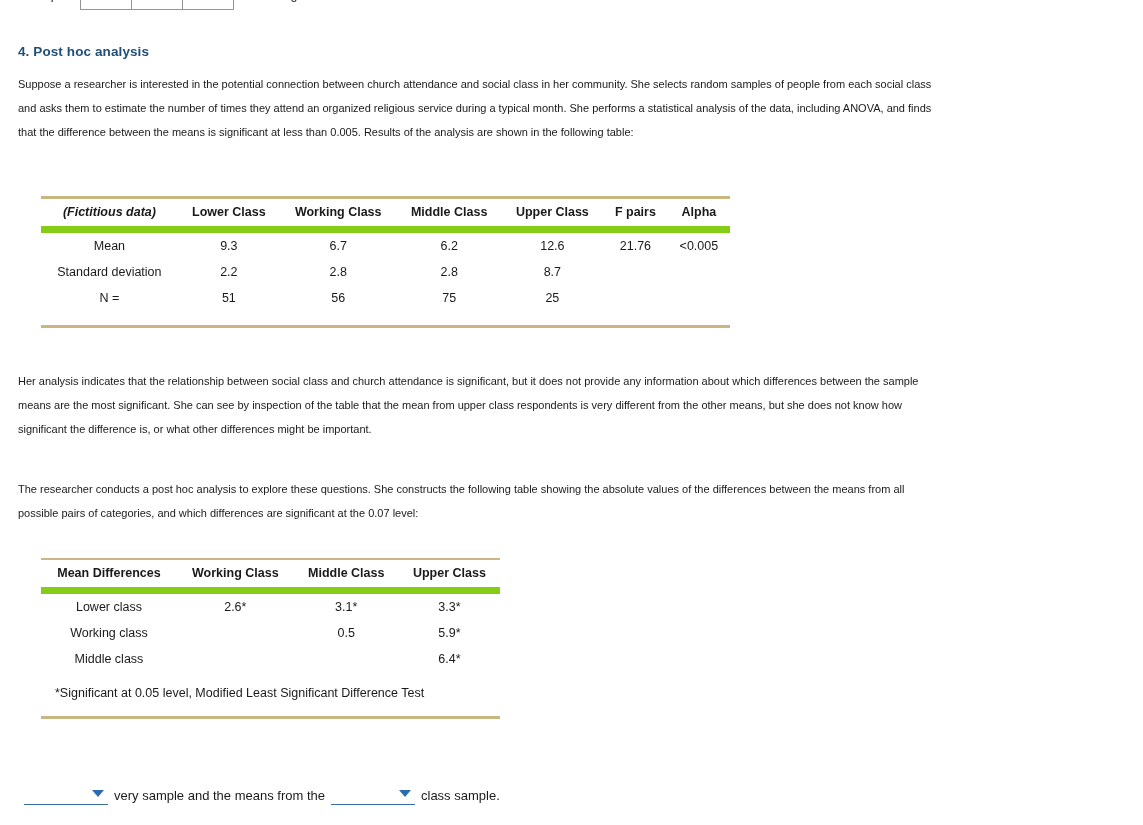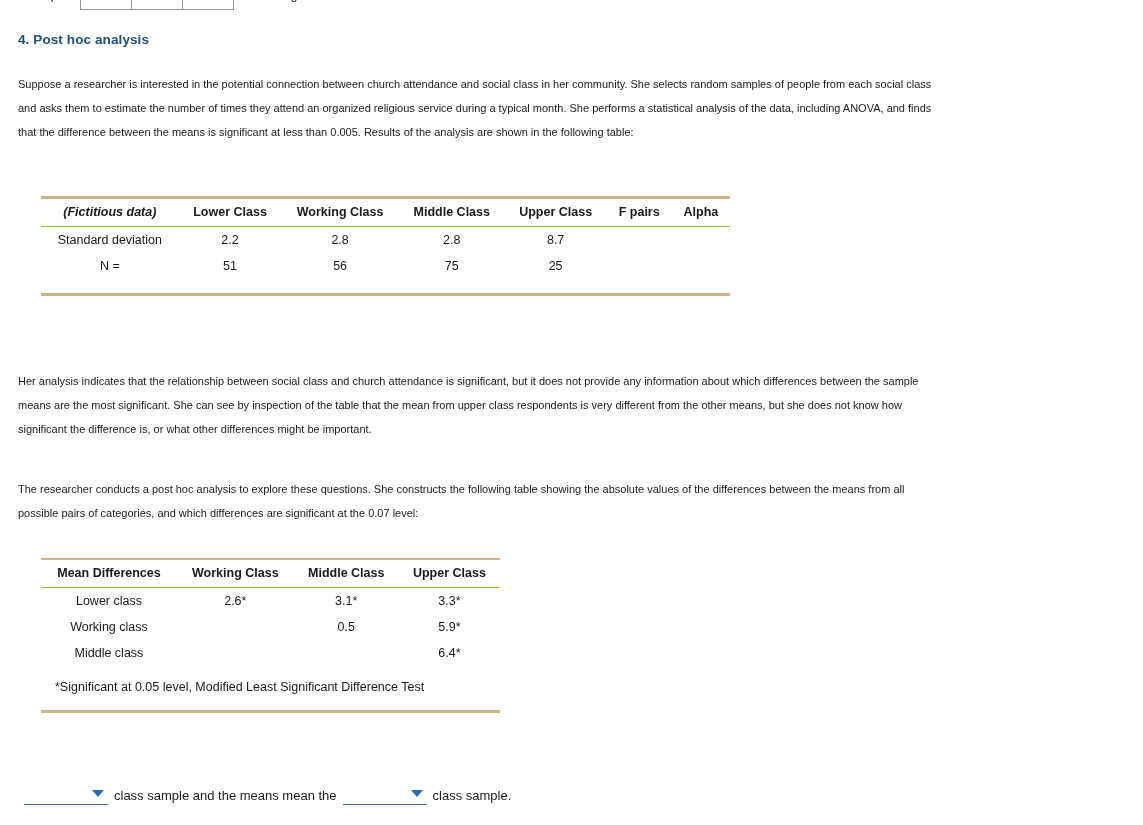--- a/index.html
+++ b/index.html
@@ -54,21 +54,21 @@
     left: 240px;
     top: 0;
     font-size: 12.5px;
     white-space: nowrap;
   }
 
   
   .section-heading {
     position: absolute;
     left: 18px;
-    top: 32px;
+    top: 44px;
     font-size: 13.5px;
     font-weight: bold;
     color: #1f4e79;
     letter-spacing: 0.1px;
   }
 
   
   .para {
     position: absolute;
     left: 18px;
@@ -97,21 +97,21 @@
   table.doc-table th,
   table.doc-table td {
     padding: 6px 8px;
     text-align: center;
     font-weight: normal;
     color: #1a1a1a;
     white-space: nowrap;
   }
   table.doc-table thead th {
     font-weight: bold;
-    border-bottom: 1px solid #84cc16;
+    border-bottom: 7px solid #84cc16;
     padding-bottom: 7px;
   }
   table.doc-table thead th.first-col,
   table.doc-table tbody td.first-col {
     text-align: center;
   }
   table.doc-table thead th.italic-head {
     font-style: italic;
   }
   .rule-top {
@@ -198,20 +198,29 @@
         <th>Lower Class</th>
         <th>Working Class</th>
         <th>Middle Class</th>
         <th>Upper Class</th>
         <th>F pairs</th>
         <th>Alpha</th>
       </tr>
     </thead>
     <tbody>
       <tr>
+        <td class="first-col">Mean</td>
+        <td>9.3</td>
+        <td>6.7</td>
+        <td>6.2</td>
+        <td>12.6</td>
+        <td>21.76</td>
+        <td>&lt;0.005</td>
+      </tr>
+      <tr>
         <td class="first-col">Standard deviation</td>
         <td>2.2</td>
         <td>2.8</td>
         <td>2.8</td>
         <td>8.7</td>
         <td></td>
         <td></td>
       </tr>
       <tr>
         <td class="first-col">N =</td>
@@ -265,19 +274,19 @@
   </table>
   <div class="table-note">*Significant at 0.05 level, Modified Least Significant Difference Test</div>
   <div class="rule-bottom" style="margin-top:16px;"></div>
 </div>
 
 <div class="bottom-sentence">
   <span class="dropdown">
     <span></span>
     <span class="arrow"></span>
   </span>
-  <span class="sent-part">class sample and the means mean the</span>
+  <span class="sent-part">very sample and the means from the</span>
   <span class="dropdown">
     <span></span>
     <span class="arrow"></span>
   </span>
   <span class="sent-part">class sample.</span>
 </div>
 
 </body></html>

